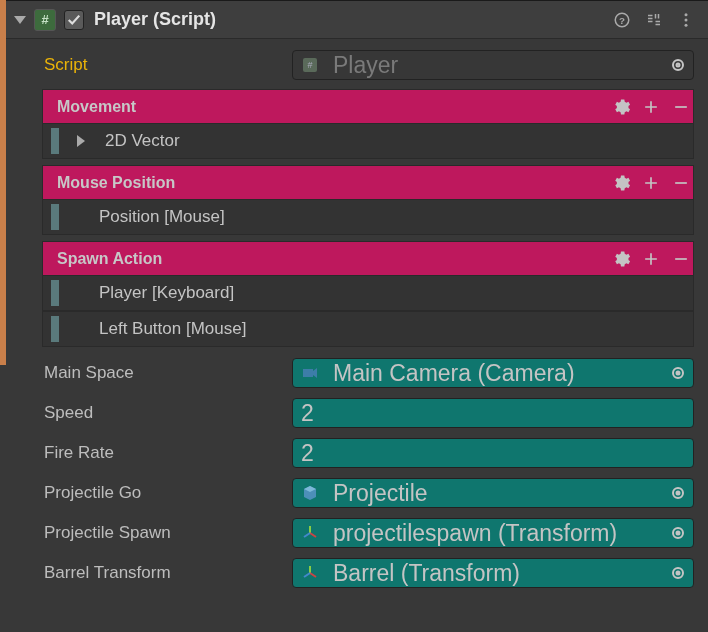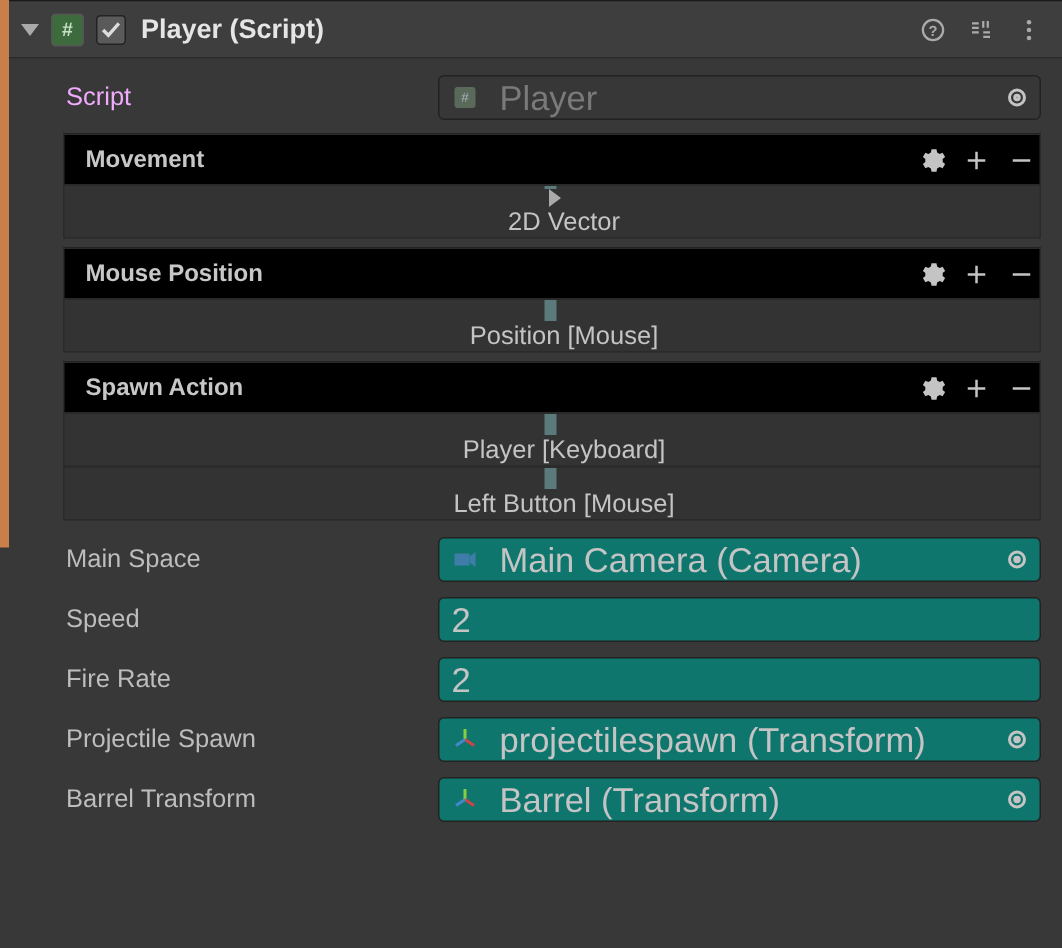--- a/index.html
+++ b/index.html
@@ -21,26 +21,26 @@
   .row .label { width: 248px; flex-shrink:0; color: #bdbdbd; font-size:17px;}
   .field { flex:1; height: 30px; background: #0f766e; border: 1px solid #222; border-radius: 4px; display:flex;align-items:center; position:relative;}
   .field.disabled { background:#373737; color:#808080; }
   .field-text { padding-left: 8px; color:#c4c4c4; font-size:23px;}
   .field-text.dim { color:#7a7a7a; }
   .objicon { width:18px;height:18px;margin:0 6px 0 8px;display:flex;align-items:center;justify-content:center;}
   .picker { position:absolute;right:6px;width:18px;height:18px;display:flex;align-items:center;justify-content:center;}
   .picker svg{fill:none;stroke:#c4c4c4;stroke-width:2;}
 
   .input-section { margin: 4px 14px 6px 42px; }
-  .input-header { display:flex; align-items:center; height: 34px; background:#000000; padding: 0 0 0 14px; border:1px solid #2a2a2a; border-bottom:none;}
+  .input-header { display:flex; align-items:center; height: 34px; background:#be185d; padding: 0 0 0 14px; border:1px solid #2a2a2a; border-bottom:none;}
   .input-header .name { font-weight:700; color:#c7c7c7; font-size:16px;}
   .ih-spacer{flex:1;}
   .ih-icon{width:24px;height:24px;display:flex;align-items:center;justify-content:center;margin-left:6px;cursor:pointer;}
   .ih-icon svg{fill:#c4c4c4;width:20px;height:20px;}
-  .binding-row { display:flex;align-items:center;height:36px;background:#333333;border:1px solid #2a2a2a; padding-left:8px;flex-direction:column;}
+  .binding-row { display:flex;align-items:center;height:36px;background:#333333;border:1px solid #2a2a2a; padding-left:8px;}
   .binding-row .handle{width:8px;height:26px;background:#5a7a7c;margin-right:10px;}
   .binding-row .txt{color:#c4c4c4;font-size:17px;padding-left:8px;}
   .input-header + .binding-row{border-top:1px solid #2a2a2a;}
   .left-edge{position:absolute;left:0;top:0;width:6px;height:100%;}
   .edge-orange{background:#c97f4a;}
   .wrapper{position:relative;height:632px;}
 </style>
 </head>
 <body>
 
@@ -74,21 +74,21 @@
             <circle cx="12" cy="5" r="2"></circle>
             <circle cx="12" cy="12" r="2"></circle>
             <circle cx="12" cy="19" r="2"></circle>
           </svg>
     </div>
   </div>
 
   <div class="body">
 
     <div class="row">
-      <div class="label" style="color:#f0abfc;">Script</div>
+      <div class="label" style="color:#eab308;">Script</div>
       <div class="field disabled">
         <div class="objicon">
               <div style="width:14px;height:14px;background:#5a6a5a;border-radius:2px;font-size:9px;color:#aab;text-align:center;line-height:14px;">#</div>
             </div>
         <span class="field-text dim">Player</span>
         <div class="picker">
               <svg viewBox="0 0 18 18">
                 <circle cx="9" cy="9" r="5"></circle>
                 <circle cx="9" cy="9" r="1.5" fill="#888"></circle>
               </svg>
@@ -208,20 +208,38 @@
       </div>
     </div>
 
     <div class="row">
       <div class="label">Fire Rate</div>
       <div class="field">
         <span class="field-text">2</span>
       </div>
     </div>
 
+    <div class="row">
+      <div class="label">Projectile Go</div>
+      <div class="field">
+        <div class="objicon">
+              <svg viewBox="0 0 18 18">
+                <path d="M9 2 L15 5 L15 13 L9 16 L3 13 L3 5 Z" fill="#4d8fb8"></path>
+                <path d="M9 2 L15 5 L9 8 L3 5 Z" fill="#7cb8d8"></path>
+              </svg>
+            </div>
+        <span class="field-text">Projectile</span>
+        <div class="picker">
+              <svg viewBox="0 0 18 18">
+                <circle cx="9" cy="9" r="5"></circle>
+                <circle cx="9" cy="9" r="1.5" fill="#c4c4c4"></circle>
+              </svg>
+            </div>
+      </div>
+    </div>
 
     <div class="row">
       <div class="label">Projectile Spawn</div>
       <div class="field">
         <div class="objicon">
               <svg viewBox="0 0 18 18">
                 <path d="M9 9 L9 2" stroke="#8c4" stroke-width="2"></path>
                 <path d="M9 9 L15 13" stroke="#c44" stroke-width="2"></path>
                 <path d="M9 9 L3 13" stroke="#48c" stroke-width="2"></path>
               </svg>

